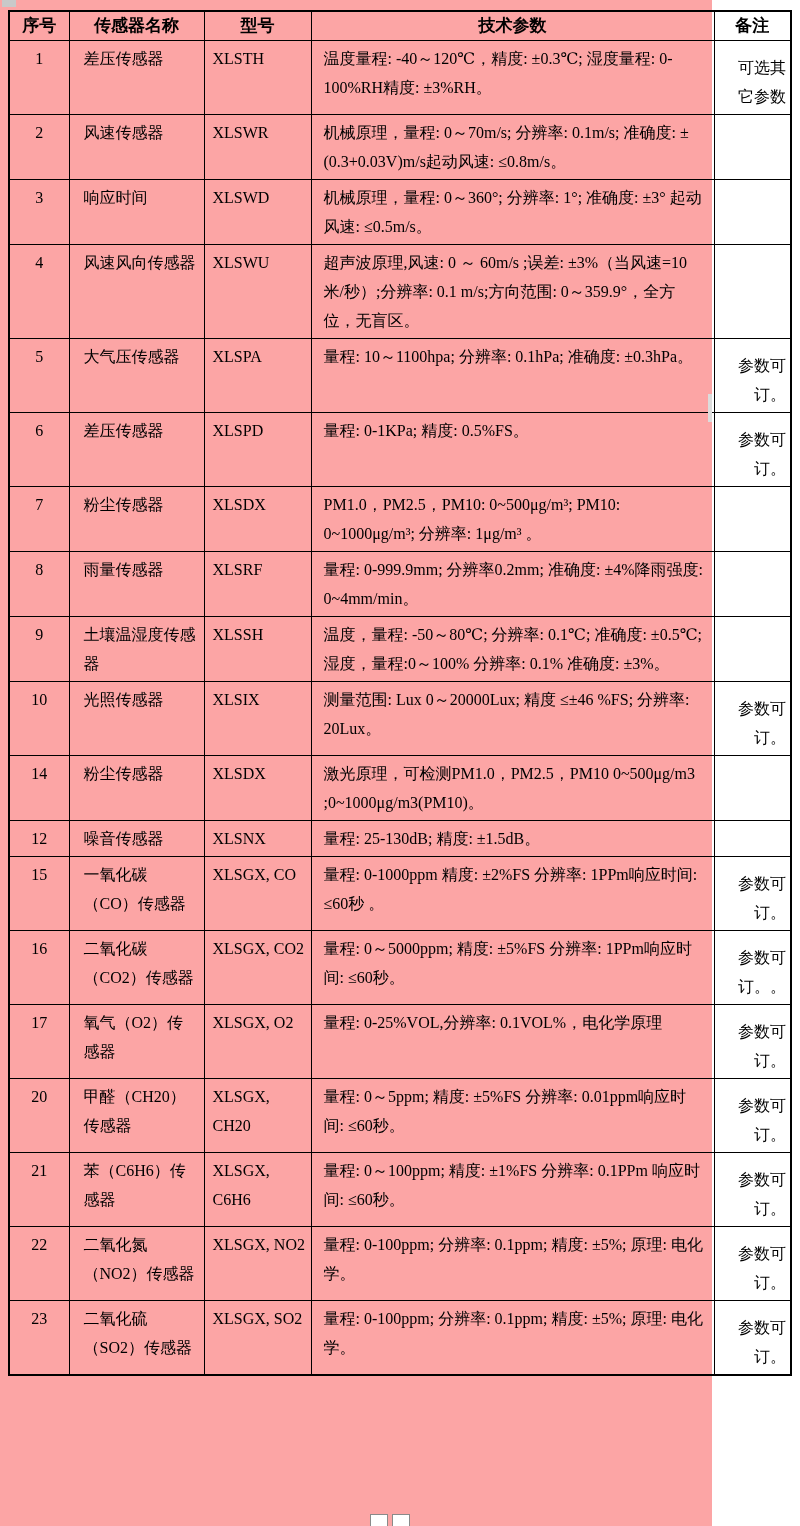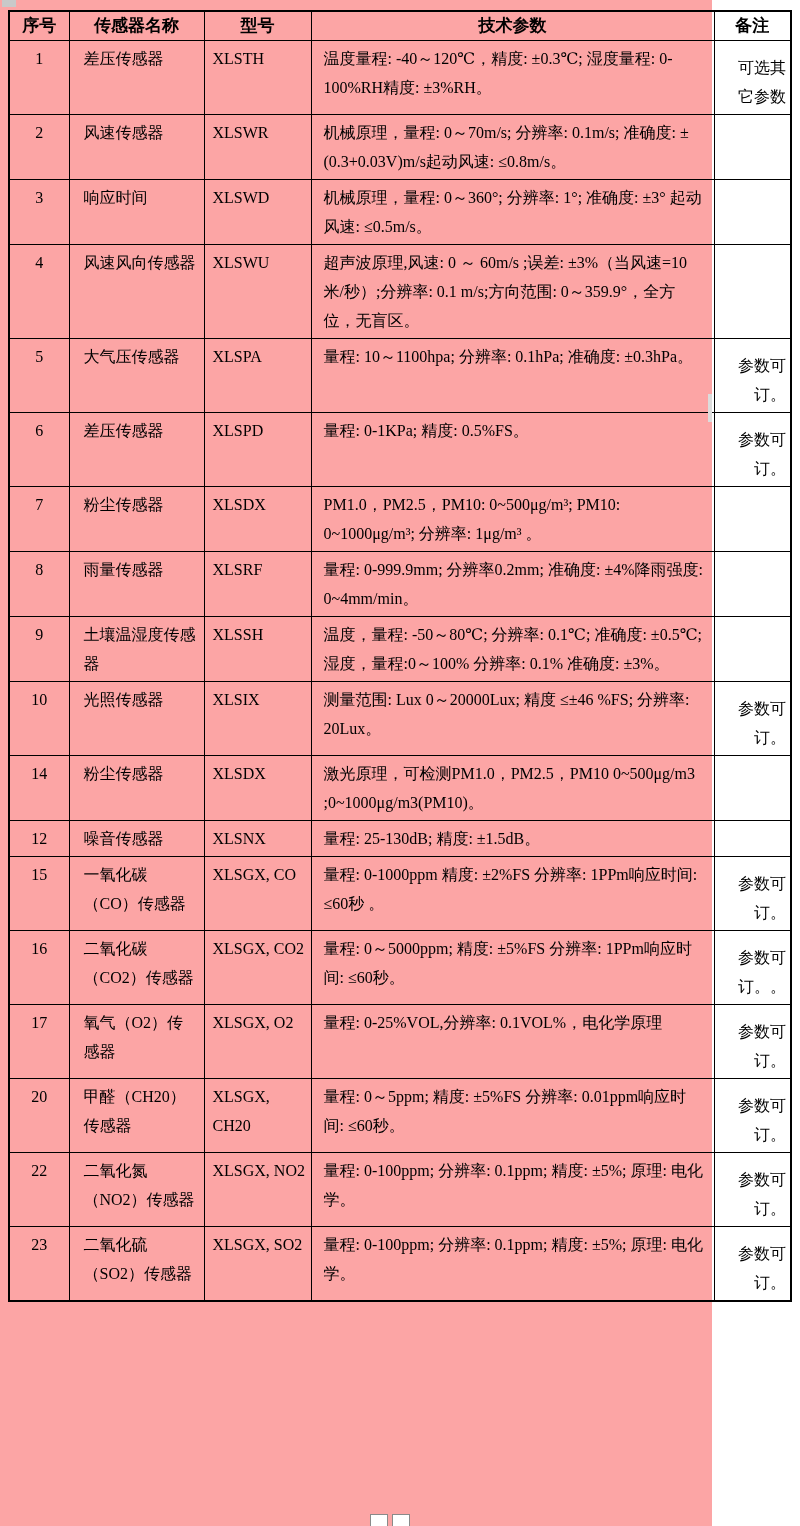--- a/index.html
+++ b/index.html
@@ -206,20 +206,27 @@
           <td class="c-remark">参数可订。</td>
         </tr>
         <tr>
           <td class="c-no">20</td>
           <td class="c-name">甲醛（CH20）传感器</td>
           <td class="c-model">XLSGX, CH20</td>
           <td class="c-params">量程: 0～5ppm; 精度: ±5%FS 分辨率: 0.01ppm响应时间: ≤60秒。</td>
           <td class="c-remark">参数可订。</td>
         </tr>
         <tr>
+          <td class="c-no">21</td>
+          <td class="c-name">苯（C6H6）传感器</td>
+          <td class="c-model">XLSGX, C6H6</td>
+          <td class="c-params">量程: 0～100ppm; 精度: ±1%FS 分辨率: 0.1PPm 响应时间: ≤60秒。</td>
+          <td class="c-remark">参数可订。</td>
+        </tr>
+        <tr>
           <td class="c-no">22</td>
           <td class="c-name">二氧化氮（NO2）传感器</td>
           <td class="c-model">XLSGX, NO2</td>
           <td class="c-params">量程: 0-100ppm; 分辨率: 0.1ppm; 精度: ±5%; 原理: 电化学。</td>
           <td class="c-remark">参数可订。</td>
         </tr>
         <tr>
           <td class="c-no">23</td>
           <td class="c-name">二氧化硫（SO2）传感器</td>
           <td class="c-model">XLSGX, SO2</td>

